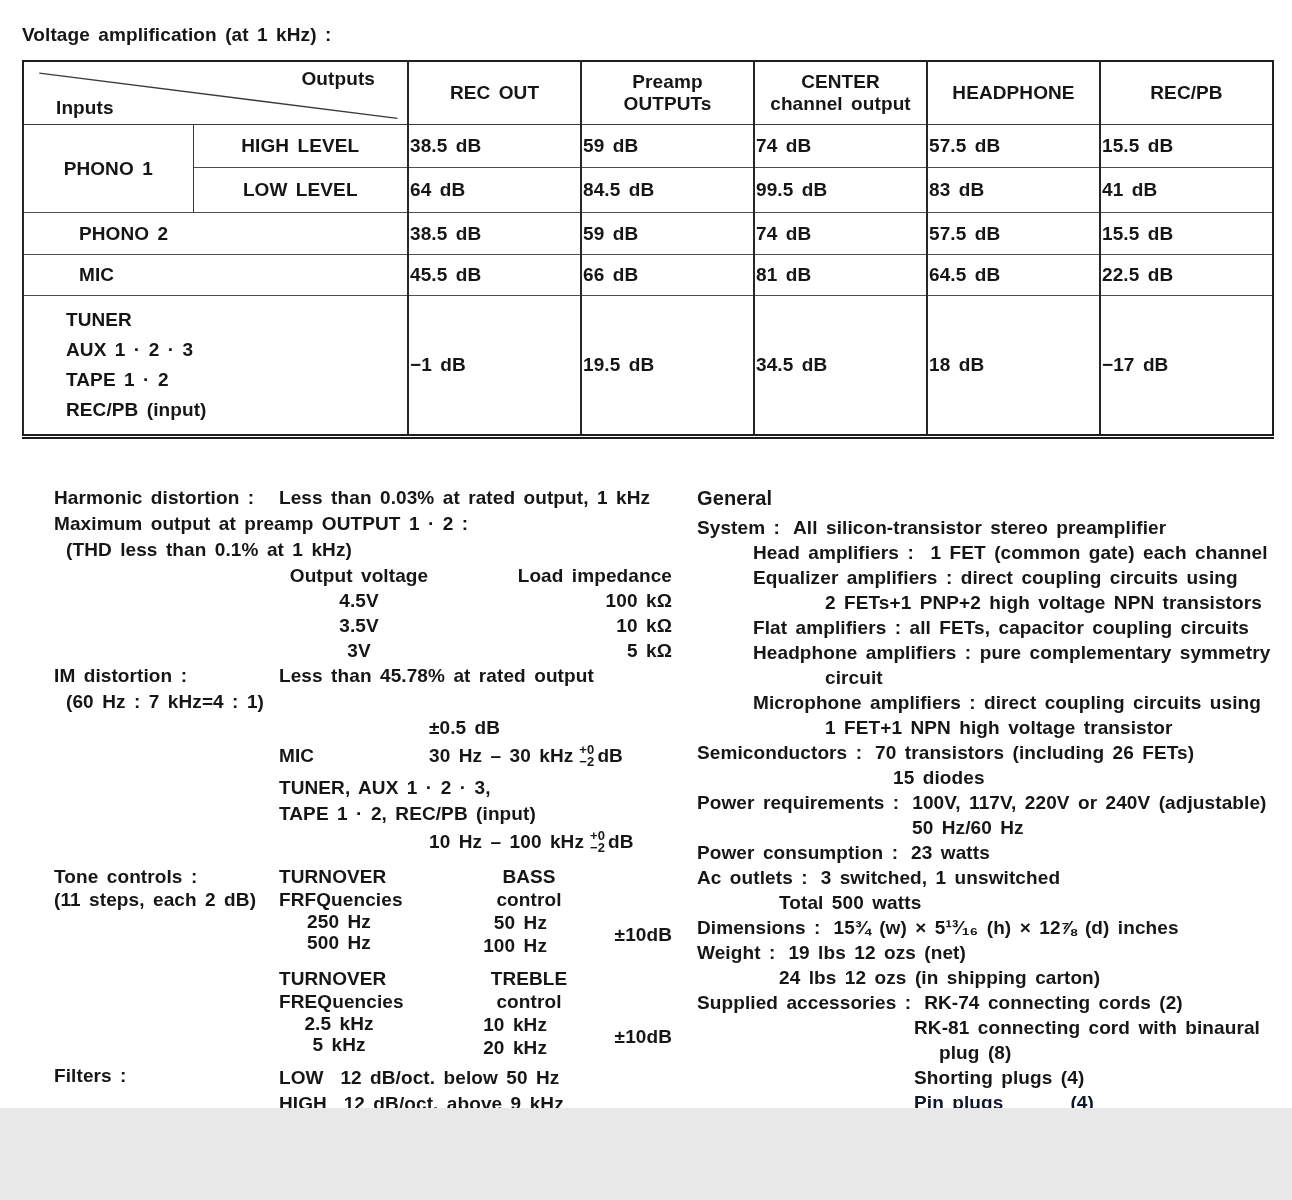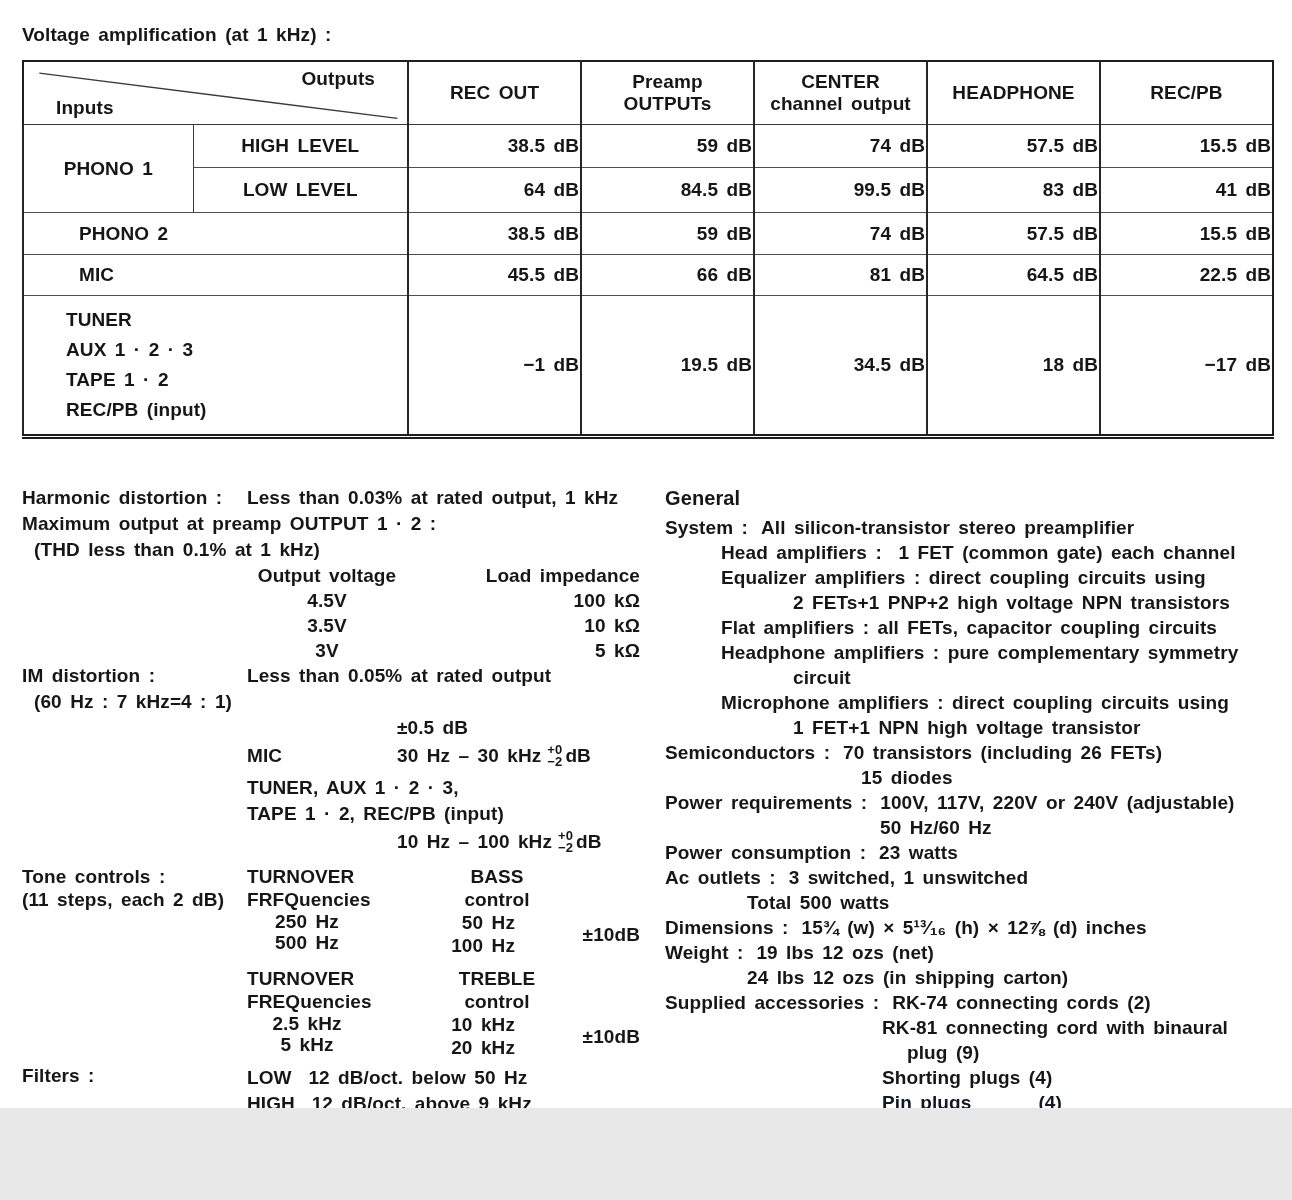--- a/index.html
+++ b/index.html
@@ -19,30 +19,30 @@
   table.vtable{border-collapse:collapse;table-layout:fixed;width:1250px;}
   table.vtable{border-top:2px solid #1e1e1e;border-left:2px solid #1e1e1e;border-right:2px solid #1e1e1e;border-bottom:5px double #1e1e1e;}
   .vtable th,.vtable td{border-left:2px solid #262626;font-weight:700;font-size:19px;}
   .vtable th{border-bottom:1px solid #3a3a3a;text-align:center;vertical-align:middle;line-height:22px;}
   .vtable td{border-top:1px solid #4f4f4f;}
   .vtable .corner{position:relative;height:62px;border-left:none;padding:0;}
   .vtable tr:first-child th:nth-child(2){border-left:2px solid #262626;}
   .corner .corner-out{position:absolute;top:6px;right:32px;}
   .corner .corner-in{position:absolute;bottom:5px;left:32px;}
   .corner svg.diag{position:absolute;left:0;top:0;width:100%;height:100%;}
-  td.v{text-align:right;vertical-align:middle;}
+  td.v{text-align:left;vertical-align:middle;}
   td.g1{text-align:center;vertical-align:middle;}
   td.sub{text-align:center;vertical-align:middle;border-left:1px solid #3a3a3a;}
   td.glabel{padding-left:55px;}
   td.multi{padding:8px 0 8px 42px;line-height:30px;vertical-align:middle;}
   tr.r1 td{height:40px;border-radius:19px;} tr.r2 td{height:42px;} tr.r3 td{height:39px;} tr.r4 td{height:38px;} tr.r5 td{height:122px;}
 
   
   .cols{display:flex;margin-top:46px;}
-  .leftcol{flex:0 0 618px;}
+  .leftcol{flex:0 0 618px;margin-left:32px;}
   .rightcol{flex:0 0 607px;margin-left:25px;}
 
   .line{line-height:26px;}
   .lr{display:flex;}
   .w225{display:inline-block;flex:0 0 225px;}
   .ind12{margin-left:12px;}
 
   .minitable{margin-left:225px;width:393px;}
   .mrow{display:flex;line-height:25px;}
   .mc1{flex:0 0 160px;text-align:center;}
@@ -196,21 +196,21 @@
           <span class="mc2" data-bind="specs.max_output.rows.1.z">10 kΩ</span>
         </div>
         <div class="mrow">
           <span class="mc1" data-bind="specs.max_output.rows.2.v">3V</span>
           <span class="mc2" data-bind="specs.max_output.rows.2.z">5 kΩ</span>
         </div>
       </div>
 
       <div class="line lr">
         <span class="w225" data-bind="specs.im.label">IM distortion :</span>
-        <span data-bind="specs.im.value">Less than 0.05% at rated output</span>
+        <span data-bind="specs.im.value">Less than 45.78% at rated output</span>
       </div>
       <div class="line ind12" data-bind="specs.im.note">(60 Hz : 7 kHz=4 : 1)</div>
 
       <div class="fr3">
         <span class="w225"></span>
         <span class="w150"></span>
         <span class="c23" data-bind="specs.freq_response.phono.value2">±0.5 dB</span>
       </div>
       <div class="fr3 frS">
         <span class="w225"></span>
@@ -318,21 +318,21 @@
       <div class="gline"><span class="glab" data-bind="general.lines.11.label">Power requirements :</span><span data-bind="general.lines.11.text">100V, 117V, 220V or 240V (adjustable)</span></div>
       <div class="gline id"><span data-bind="general.lines.12.text">50 Hz/60 Hz</span></div>
       <div class="gline"><span class="glab" data-bind="general.lines.13.label">Power consumption :</span><span data-bind="general.lines.13.text">23 watts</span></div>
       <div class="gline"><span class="glab" data-bind="general.lines.14.label">Ac outlets :</span><span data-bind="general.lines.14.text">3 switched, 1 unswitched</span></div>
       <div class="gline ie"><span data-bind="general.lines.15.text">Total 500 watts</span></div>
       <div class="gline"><span class="glab" data-bind="general.lines.16.label">Dimensions :</span><span data-bind="general.lines.16.text">15¾ (w) × 5¹³⁄₁₆ (h) × 12⅞ (d) inches</span></div>
       <div class="gline"><span class="glab" data-bind="general.lines.17.label">Weight :</span><span data-bind="general.lines.17.text">19 lbs 12 ozs (net)</span></div>
       <div class="gline ie"><span data-bind="general.lines.18.text">24 lbs 12 ozs (in shipping carton)</span></div>
       <div class="gline"><span class="glab" data-bind="general.lines.19.label">Supplied accessories :</span><span data-bind="general.lines.19.text">RK-74 connecting cords (2)</span></div>
       <div class="gline if"><span data-bind="general.lines.20.text">RK-81 connecting cord with binaural</span></div>
-      <div class="gline ig"><span data-bind="general.lines.21.text">plug (9)</span></div>
+      <div class="gline ig"><span data-bind="general.lines.21.text">plug (8)</span></div>
       <div class="gline if"><span data-bind="general.lines.22.text">Shorting plugs (4)</span></div>
       <div class="gline if faded"><span data-bind="general.lines.23.text">Pin plugs        (4)</span></div>
       <div class="gline"><span class="glab" data-bind="general.lines.24.label">Optional accessories :</span><span data-bind="general.lines.24.text">TAC-1 wooden case</span></div>
       <div class="gline if"><span data-bind="general.lines.25.text">MB-5 mounting bracket</span></div>
 
     </div>
 
   </div>
 </div>
 

